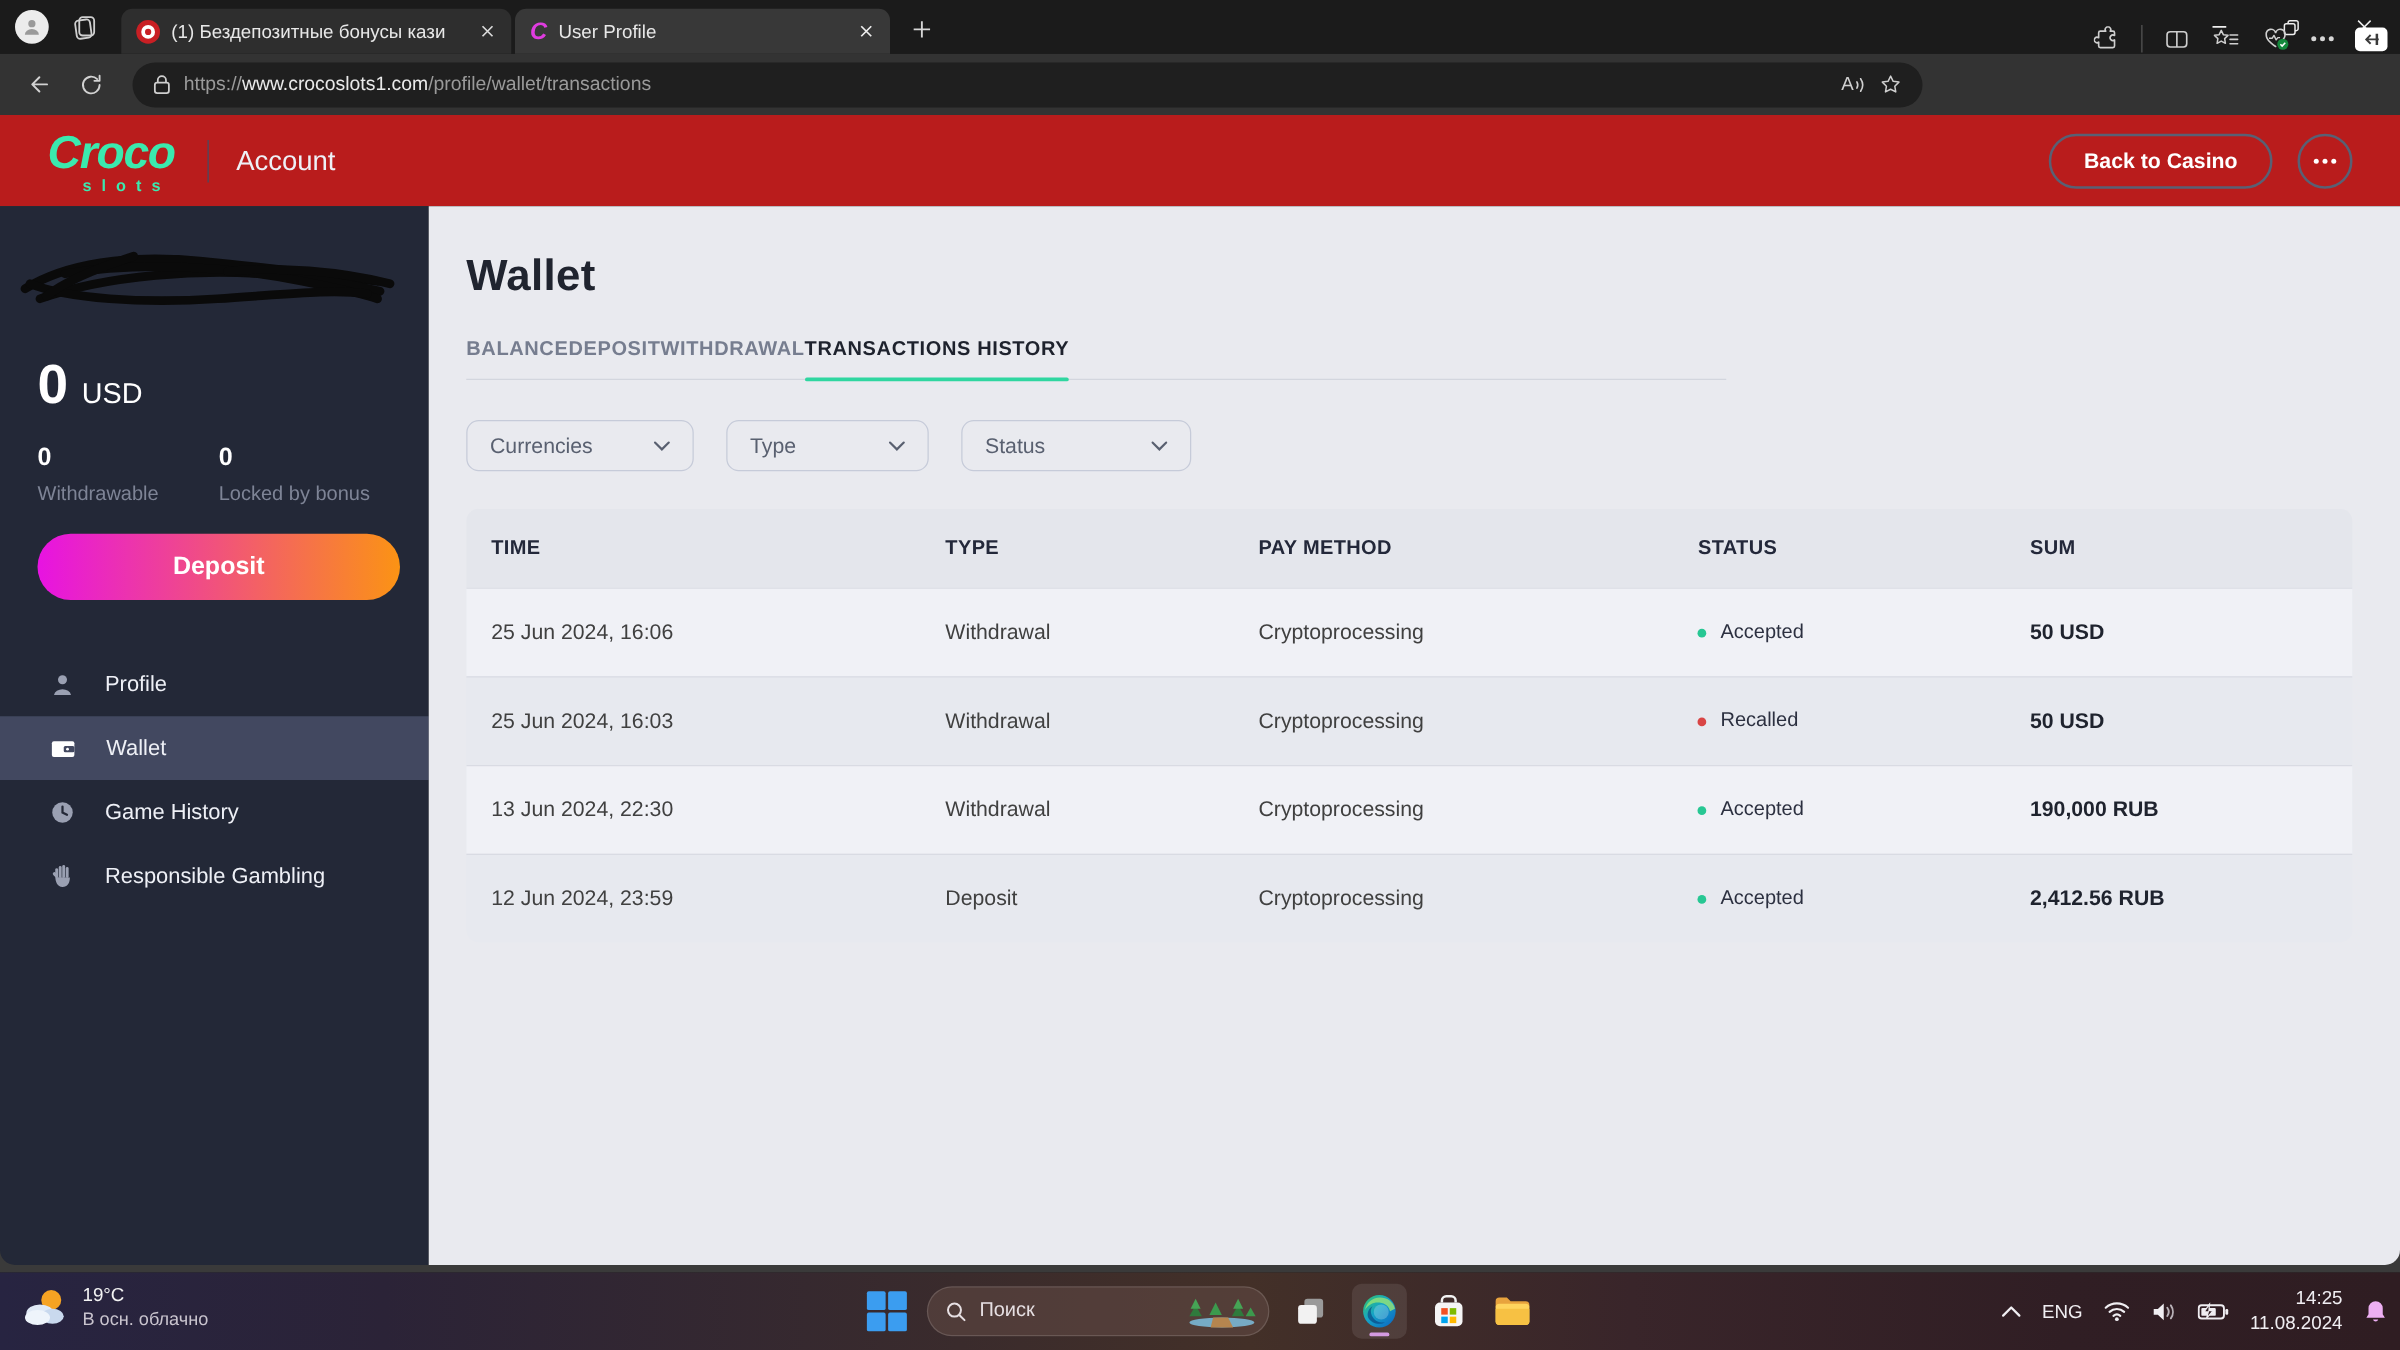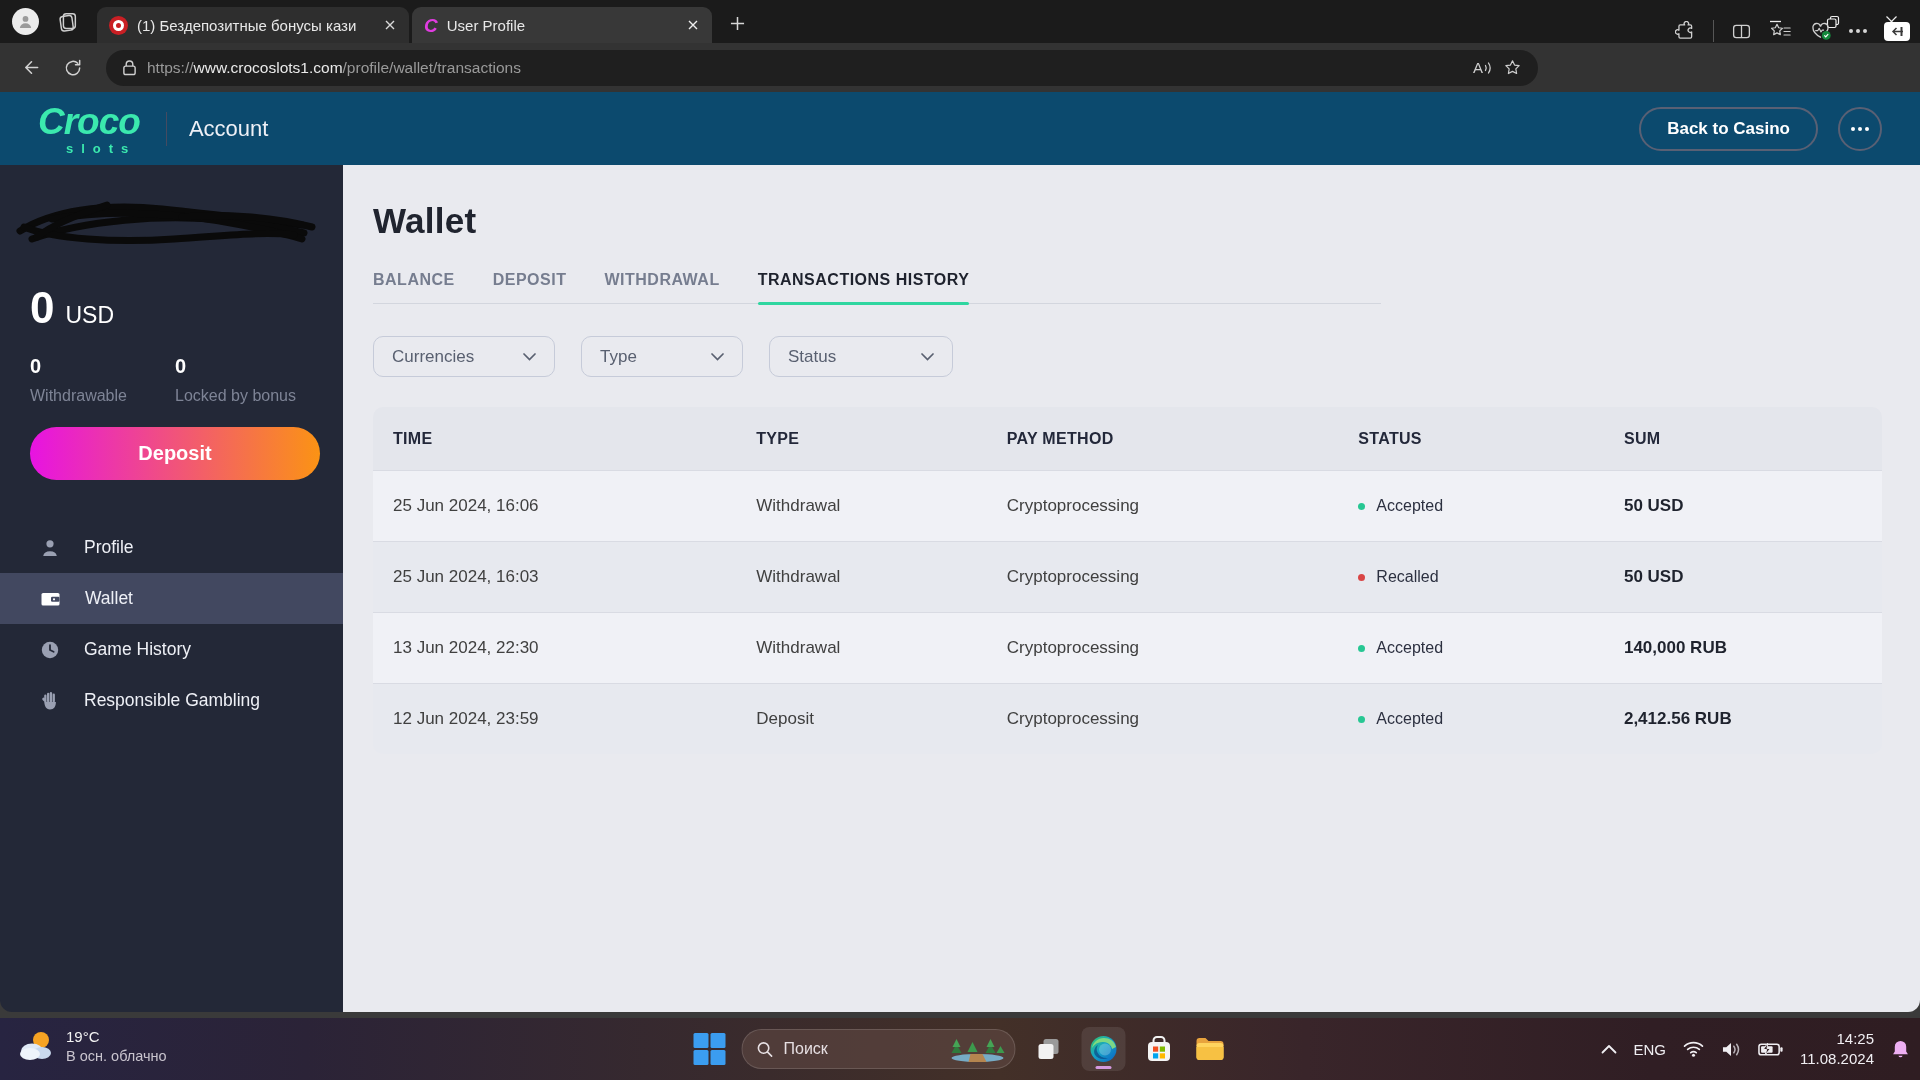--- a/index.html
+++ b/index.html
@@ -32,21 +32,21 @@
   .url b{color:#eaeaea;font-weight:normal}
   .ab-spacer{flex:1}
   .readaloud{font-size:15px;color:#cfcfcf;display:flex;align-items:center;gap:1px}
   .tb-right{display:flex;align-items:center;gap:24px;margin-left:16px}
   .vdiv{width:1px;height:22px;background:#565656}
   .dots3{display:flex;gap:3px}
   .dots3 i{width:4px;height:4px;border-radius:50%;background:#d6d6d6}
   .sidebox{width:26px;height:19px;border-radius:4px;background:#fff;display:flex;align-items:center;justify-content:center}
 
   
-  .siteheader{height:73px;background:#0c4a6e;display:flex;align-items:center;padding:0 38px}
+  .siteheader{height:73px;background:#b91c1c;display:flex;align-items:center;padding:0 38px}
   .logo{display:flex;flex-direction:column;line-height:1}
   .logo-main{font-size:37px;font-weight:bold;font-style:italic;color:#3be9ae;letter-spacing:-1px;position:relative}
   .logo-sub{font-size:13px;font-weight:bold;color:#3be9ae;letter-spacing:8px;margin:2px 0 0 28px}
   .hdr-div{width:1px;height:34px;background:#454b61;margin:0 22px 0 26px}
   .hdr-section{font-size:22px;color:#eef0f6}
   .hdr-right{margin-left:auto;display:flex;align-items:center;gap:20px}
   .backbtn{height:44px;padding:0 26px;border:2px solid #596074;border-radius:22px;display:flex;align-items:center;
     color:#fff;font-size:17px;font-weight:bold;background:transparent}
   .circlebtn{width:44px;height:44px;border:2px solid #596074;border-radius:50%;display:flex;align-items:center;justify-content:center;gap:3px}
   .circlebtn i{width:4px;height:4px;border-radius:50%;background:#fff}
@@ -67,21 +67,21 @@
   .depositbtn{position:absolute;left:30px;top:262px;width:290px;height:53px;border-radius:27px;
     background:linear-gradient(90deg,#e713e2,#fb9314);display:flex;align-items:center;justify-content:center;
     color:#fff;font-size:20px;font-weight:bold}
   .menu{position:absolute;left:0;top:357px;width:100%}
   .mi{height:51px;display:flex;align-items:center;padding-left:40px;gap:24px;font-size:17.5px;color:#eef0f6}
   .mi.active{background:#424860}
   .mi svg{flex:none}
 
   
   .c-title{padding:36px 0 0 30px;font-size:35px;font-weight:800;color:#20242f;letter-spacing:.3px}
-  .tabs{margin:30px 0 0 30px;width:1008px;border-bottom:1px solid #d3d6de;display:flex;gap:38px}
+  .tabs{margin:30px 0 0 30px;width:1008px;border-bottom:1px solid #d3d6de;display:flex;}
   .tab-item{padding-bottom:14px;font-size:16px;font-weight:bold;letter-spacing:.5px;color:#767d8f;position:relative}
   .tab-item.active{color:#1e222d}
   .tab-item.active::after{content:"";position:absolute;left:0;right:0;bottom:-2px;height:3px;background:#2fd6a0;border-radius:2px}
   .filters{margin:32px 0 0 30px;display:flex;gap:26px}
   .fbox{height:41px;border:1px solid #c6cbd9;border-radius:10px;display:flex;align-items:center;
     justify-content:space-between;padding:0 18px;color:#596070;font-size:17px;background:transparent}
   .fbox.daterange{justify-content:space-evenly;padding:0}
   .chev{margin-left:14px}
 
   .table{margin:30px 38px 0 30px;border-radius:10px;overflow:hidden}
@@ -399,21 +399,21 @@
         </div>
 
         <div class="trow">
           <span class="c1 cell">13 Jun 2024, 22:30</span>
           <span class="c2 cell">Withdrawal</span>
           <span class="c3 cell">Cryptoprocessing</span>
           <span class="c4">
               <i class="dot" data-status="Accepted"></i>
               <span class="statustxt">Accepted</span>
             </span>
-          <span class="c5 cell sum">140,000 RUB</span>
+          <span class="c5 cell sum">190,000 RUB</span>
         </div>
 
         <div class="trow alt">
           <span class="c1 cell">12 Jun 2024, 23:59</span>
           <span class="c2 cell">Deposit</span>
           <span class="c3 cell">Cryptoprocessing</span>
           <span class="c4">
               <i class="dot" data-status="Accepted"></i>
               <span class="statustxt">Accepted</span>
             </span>

